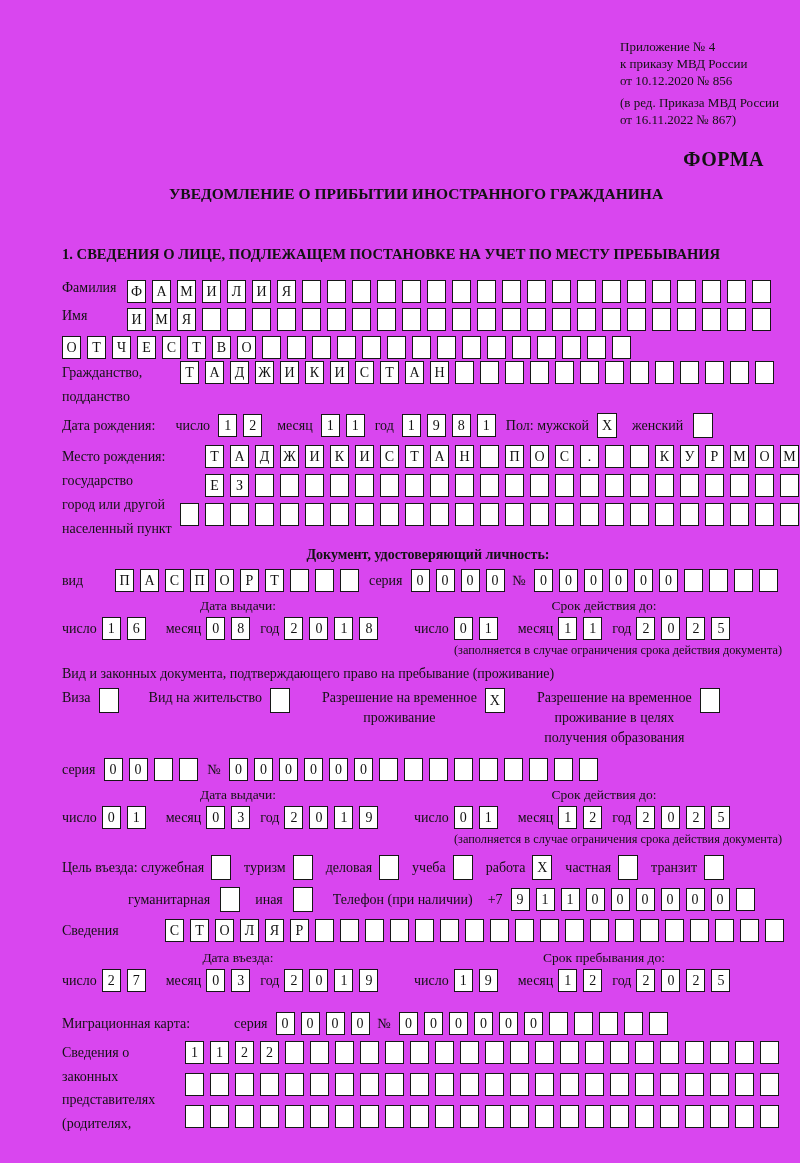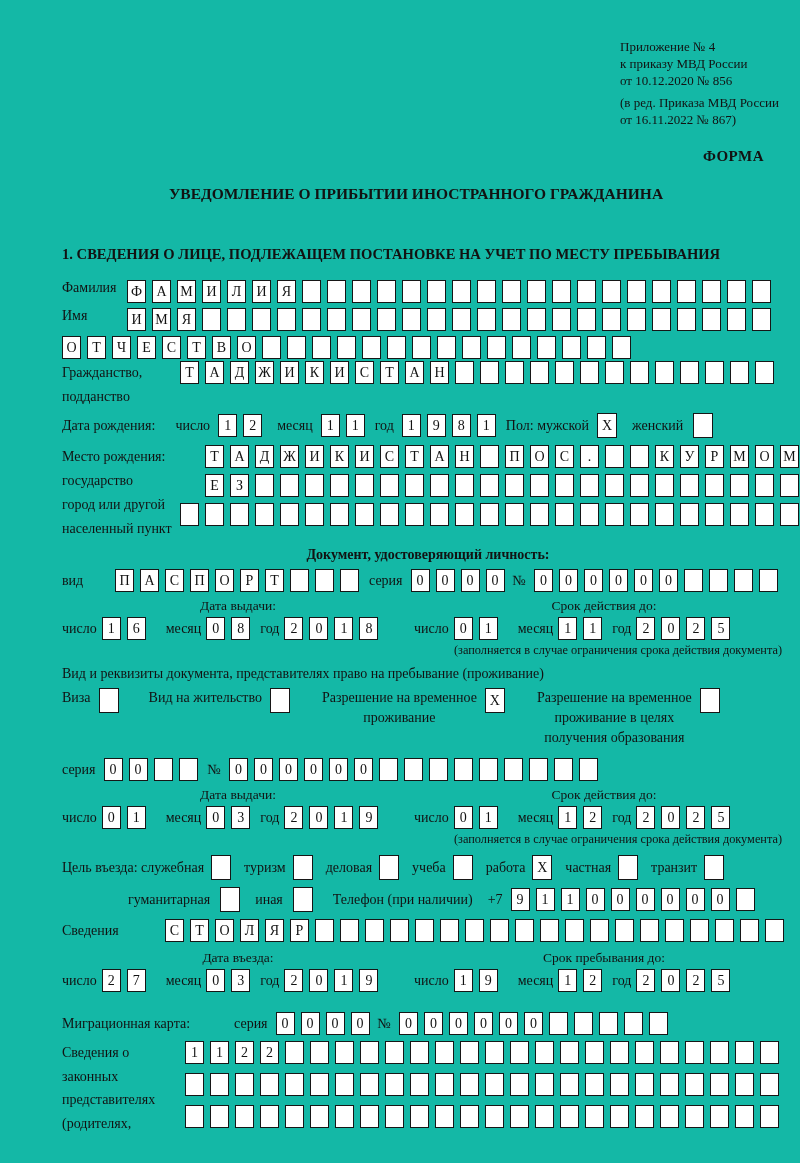--- a/index.html
+++ b/index.html
@@ -1,27 +1,27 @@
 <!DOCTYPE html>
 <html><head>
 <meta charset="utf-8">
 <style>
   html,body{margin:0;padding:0;background:#fff;}
   .page{
     position:relative;
     width:800px;height:1163px;
-    background:#14b8a6;color:#121212;
+    background:#d946ef;color:#121212;
     font-family:"Liberation Serif","DejaVu Serif",serif;
     font-size:14px;
     overflow:hidden;
     box-sizing:border-box;
   }
   .annex{position:absolute;left:620px;top:38px;font-size:13px;line-height:17px;}
   .annex .gap{height:5px;}
-  .forma{position:absolute;right:36px;top:148px;font-weight:bold;font-size:15px;letter-spacing:.5px;}
+  .forma{position:absolute;right:36px;top:148px;font-weight:bold;font-size:20px;letter-spacing:.5px;}
   .title{position:absolute;left:16px;top:183px;width:100%;text-align:center;font-weight:bold;font-size:15.5px;line-height:22px;}
   .blankline{display:inline-block;width:60px;border-bottom:2px solid #222;height:14px;margin-left:10px;}
   .sec1{position:absolute;left:62px;top:246px;width:730px;font-weight:bold;font-size:14.6px;}
   .form{position:absolute;left:62px;top:280px;width:732px;}
   .row{display:flex;align-items:flex-start;margin-bottom:5px;}
   .row.vcenter{align-items:center;}
   .lbl{white-space:nowrap;}
   .lbl2{line-height:24px;}
   .cells{display:flex;gap:6px;flex-wrap:nowrap;}
   .cell{
@@ -406,21 +406,21 @@
               <span class="cell">2</span>
               <span class="cell">0</span>
               <span class="cell">2</span>
               <span class="cell">5</span>
             </span>
         </div>
       </div>
     </div>
     <div class="note">(заполняется в случае ограничения срока действия документа)</div>
 
-    <div class="plain">Вид и реквизиты документа, представителях право на пребывание (проживание)</div>
+    <div class="plain">Вид и законных документа, подтверждающего право на пребывание (проживание)</div>
 
     <div class="opts">
       <div class="opt">
         <span class="olbl">Виза</span>
         <span class="cell checkbox"></span>
       </div>
       <div class="opt" style="margin-left:12px;">
         <span class="olbl">Вид на жительство</span>
         <span class="cell checkbox"></span>
       </div>

